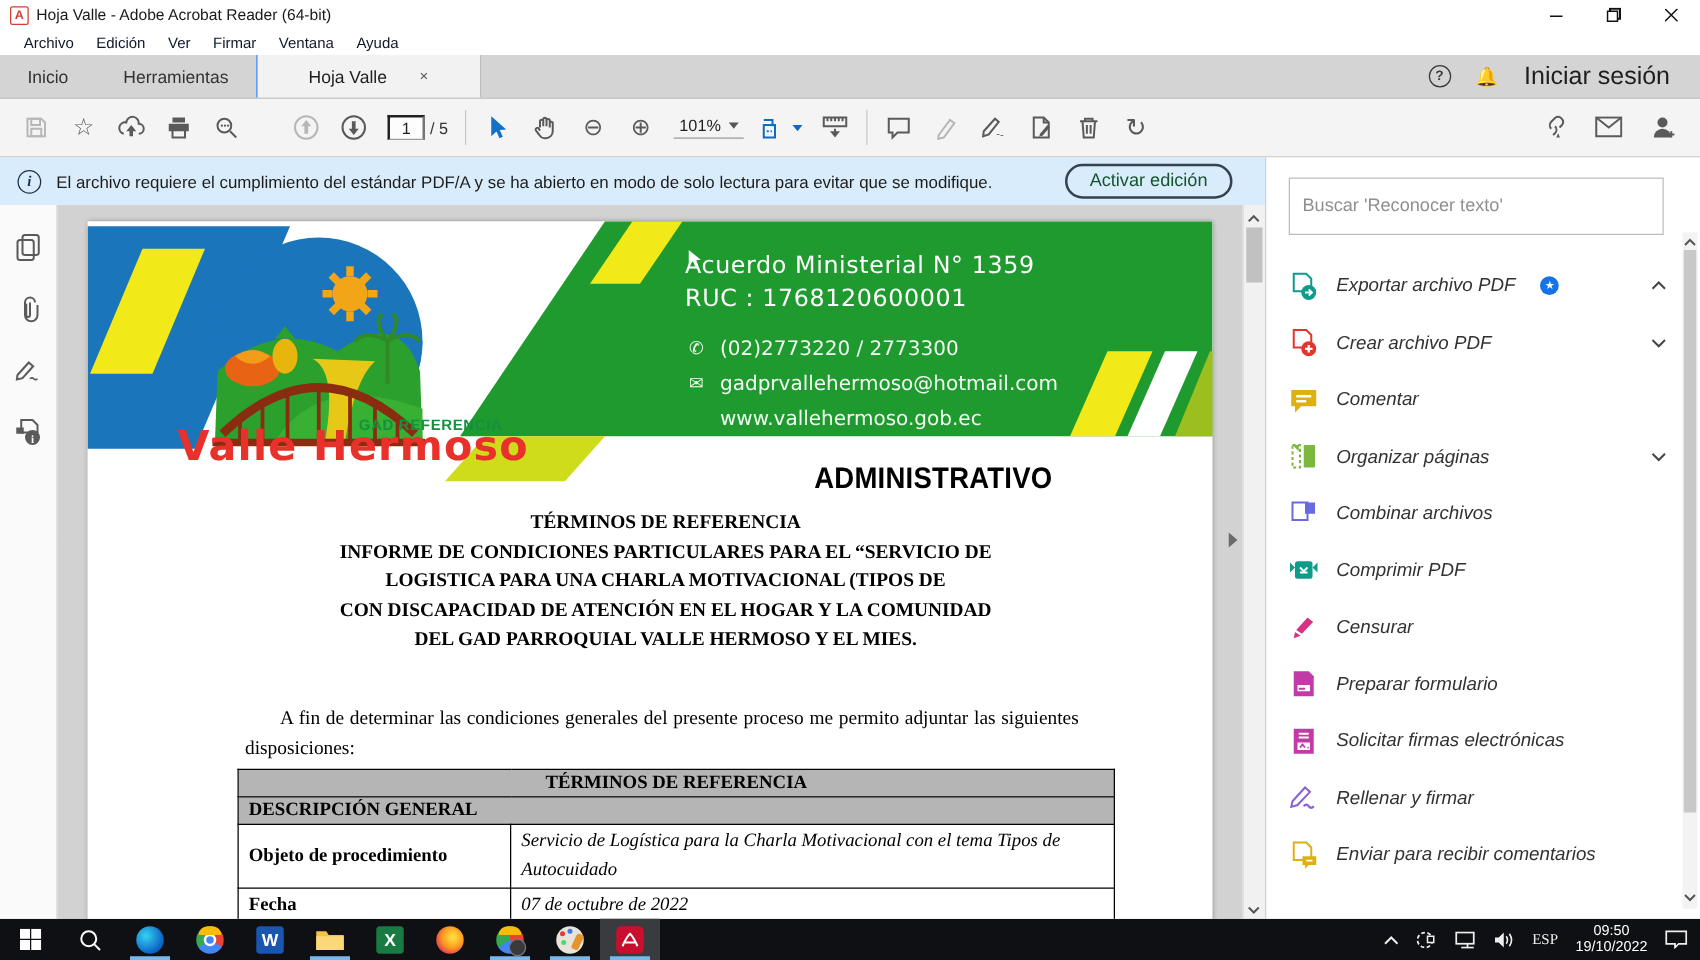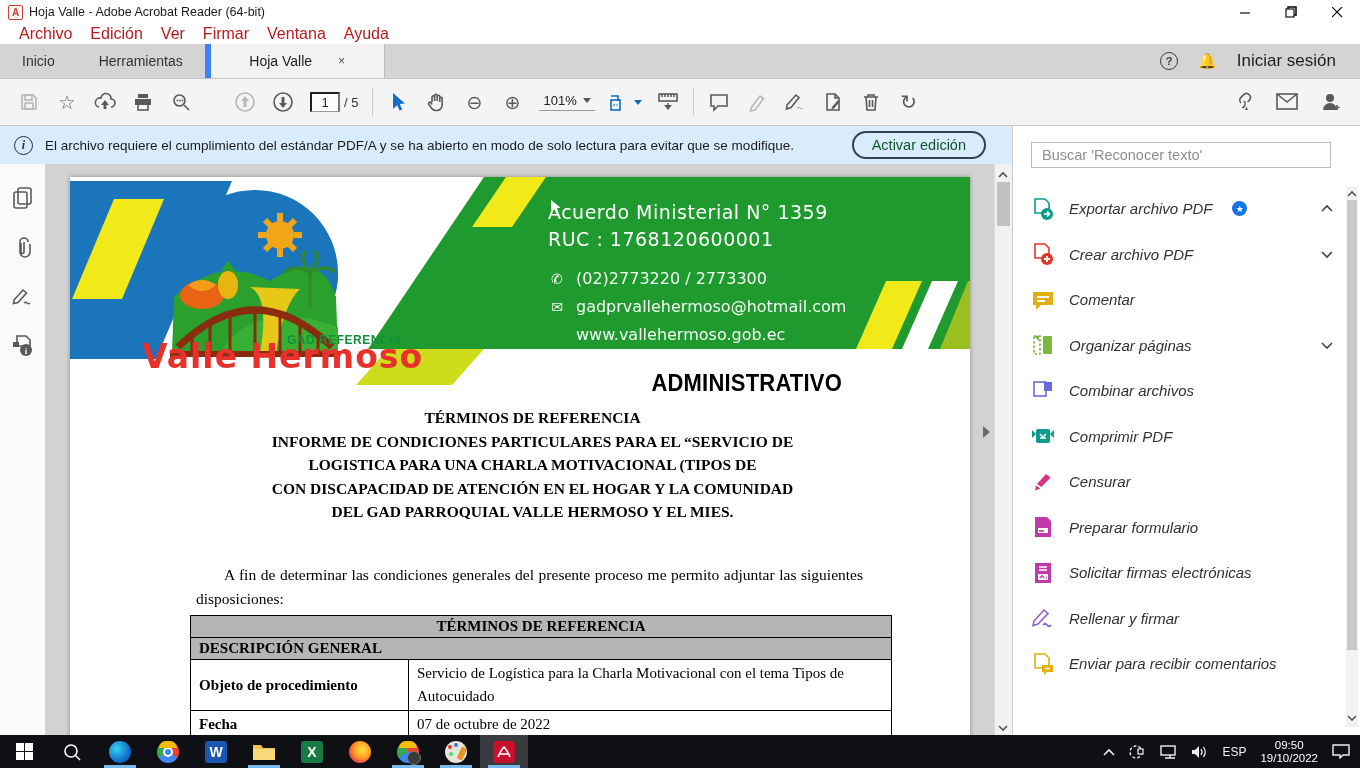--- a/index.html
+++ b/index.html
@@ -10,31 +10,31 @@
   
   .titlebar { height:24px; background:#ffffff; display:flex; align-items:center; padding-left:8px; }
   .titlebar .appicon { width:15px; height:15px; border:1px solid #d23f31; border-radius:2px; color:#d23f31; font-size:10px; font-weight:bold; display:flex; align-items:center; justify-content:center; margin-right:6px; }
   .titlebar .title { font-size:12.5px; color:#1a1a1a; }
   .winbtns { margin-left:auto; display:flex; height:100%; }
   .winbtn { width:46px; height:100%; display:flex; align-items:center; justify-content:center; color:#111; font-size:13px; cursor:default; }
   .winbtn svg { display:block; }
 
   
   .menubar { height:20px; background:#fff; display:flex; align-items:center; padding-left:10px; gap:0; }
-  .menubar .menu { padding:0 9px; font-size:16px; color:#b91c1c; }
+  .menubar .menu { padding:0 9px; font-size:12px; color:#0f172a; }
 
   
   .tabbar { height:35px; background:#d4d4d4; display:flex; align-items:stretch; border-bottom:1px solid #c4c4c4; position:relative; }
   .tab { display:flex; align-items:center; padding:0 22px; font-size:14px; color:#323232; }
-  .tab.doc { background:#f2f2f2; border-left:6px solid #3b82f6; border-right:1px solid #bcbcbc; width:180px; justify-content:center; gap:26px; color:#1e1e1e; }
+  .tab.doc { background:#f2f2f2; border-left:1px solid #3b82f6; border-right:1px solid #bcbcbc; width:180px; justify-content:center; gap:26px; color:#1e1e1e; }
   .tab .closex { font-size:12px; color:#555; }
   .tabbar-right { margin-left:auto; display:flex; align-items:center; gap:20px; padding-right:24px; }
   .qmark { width:18px; height:18px; border:1.5px solid #3c3c3c; border-radius:50%; display:flex; align-items:center; justify-content:center; font-size:11px; font-weight:bold; color:#3c3c3c; }
   .bell { color:#a9a9a9; font-size:15px; }
-  .signin { font-size:17px; color:#1e1e1e; }
+  .signin { font-size:20px; color:#1e1e1e; }
 
   
   .toolbar { height:47px; background:#f4f4f4; border-bottom:1px solid #c9c9c9; display:flex; align-items:center; padding:0 10px; }
   .tbtn { width:38px; height:36px; display:flex; align-items:center; justify-content:center; color:#5a5a5a; }
   .tbtn.disabled { color:#b7b7b7; }
   .tbtn svg { display:block; }
   .tb-sep { width:1px; height:28px; background:#c9c9c9; margin:0 6px; }
   .pagebox { width:30px; height:20px; border-bottom:1px solid #9a9a9a; background:#fdfdfd; text-align:center; font-size:13px; color:#222; margin:0 4px 0 8px; }
   .pagecount { font-size:13px; color:#333; margin-right:8px; }
   .zoomlvl { display:flex; align-items:center; gap:6px; border-bottom:1px solid #9a9a9a; padding:0 4px 2px 4px; margin:0 8px; color:#222; }
@@ -74,45 +74,45 @@
   .logotext .vh { font-size:33px; color:#e8312a; font-weight:bold; font-family:"DejaVu Sans", sans-serif; letter-spacing:1px; }
   .logotext .gad { position:absolute; left:145px; top:-4px; font-size:12px; font-weight:bold; color:#13913f; letter-spacing:.5px; }
 
   .adm { position:absolute; top:193px; right:128px; font-size:22px; font-weight:800; color:#000; letter-spacing:.2px; transform:scaleY(1.08); }
   .doctitle { position:absolute; top:229px; left:120px; right:95px; text-align:center; font-family:"Liberation Serif", serif; font-weight:bold; font-size:15.5px; line-height:23.5px; color:#000; }
   .docpar { position:absolute; top:386px; left:126px; right:107px; font-family:"Liberation Serif", serif; font-size:15.5px; line-height:24px; text-align:justify; text-indent:28px; color:#000; }
   .doctable { position:absolute; top:438px; left:120px; width:702px; border-collapse:collapse; font-family:"Liberation Serif", serif; font-size:15px; color:#000; }
   .doctable td { border:1px solid #000; padding:2px 8px; }
   .doctable .grayrow td { background:#b5b5b5; font-weight:bold; }
   .doctable .c1 { width:218px; font-weight:bold; }
-  .doctable .valcell { line-height:23px; }
+  .doctable .valcell { line-height:23px;font-style:italic; }
 
   
   .sidebar { width:348px; background:#ffffff; border-left:1px solid #cfcfcf; position:relative; padding:16px 26px 0 18px; }
-  .search { width:300px; height:26px; border:1px solid #bdbdbd; background:#fff; padding:0 10px; font-size:14.5px; color:#8a8a8a; font-family:"Liberation Sans", sans-serif; }
+  .search { width:300px; height:46px; border:1px solid #bdbdbd; background:#fff; padding:0 10px; font-size:14.5px; color:#8a8a8a; font-family:"Liberation Sans", sans-serif; }
   .search::placeholder { color:#8f8f8f; }
   .toollist { margin-top:18px;font-style:italic; }
   .tool { display:flex; align-items:center; height:45.5px; gap:14px; }
   .tool .ticon { width:24px; height:24px; display:flex; align-items:center; justify-content:center; }
   .tool .tlabel { font-size:15px; color:#323232; }
   .tool .chev { margin-left:auto; color:#444; }
   .starbadge { width:15px; height:15px; border-radius:50%; background:#1473e6; color:#fff; font-size:9px; display:flex; align-items:center; justify-content:center; margin-left:6px; }
   .sidescroll { position:absolute; right:2px; top:60px; bottom:8px; width:12px; background:#f3f3f3; }
   .sidescroll .thumb { position:absolute; left:1px; width:10px; top:14px; height:450px; background:#c8c8c8; }
   .sidescroll .chev { position:absolute; left:1px; color:#555; }
 
   
   .taskbar { height:33px; background:#0f1013; display:flex; align-items:stretch; color:#fff; }
   .tk { width:48px; display:flex; align-items:center; justify-content:center; position:relative; }
   .tk.active { background:#3a3b3e; }
   .tk .runline { position:absolute; bottom:0; left:8px; right:8px; height:3px; background:#76b9ed; }
   .tk svg { display:block; }
   .tray { margin-left:auto; display:flex; align-items:center; gap:14px; padding-right:10px; }
   .tray .titem { color:#eee; display:flex; align-items:center; }
-  .tray .lang { font-size:12px; }
+  .tray .lang { font-size:12px;font-family:Liberation Serif, serif; }
   .clock { text-align:center; font-size:11.5px; line-height:13px; color:#fff; }
 
   .ic { fill:none; stroke:currentColor; stroke-width:1.6; }
   .icf { fill:currentColor; stroke:none; }
 </style>
 </head>
 <body>
 
 <div class="app">
 

